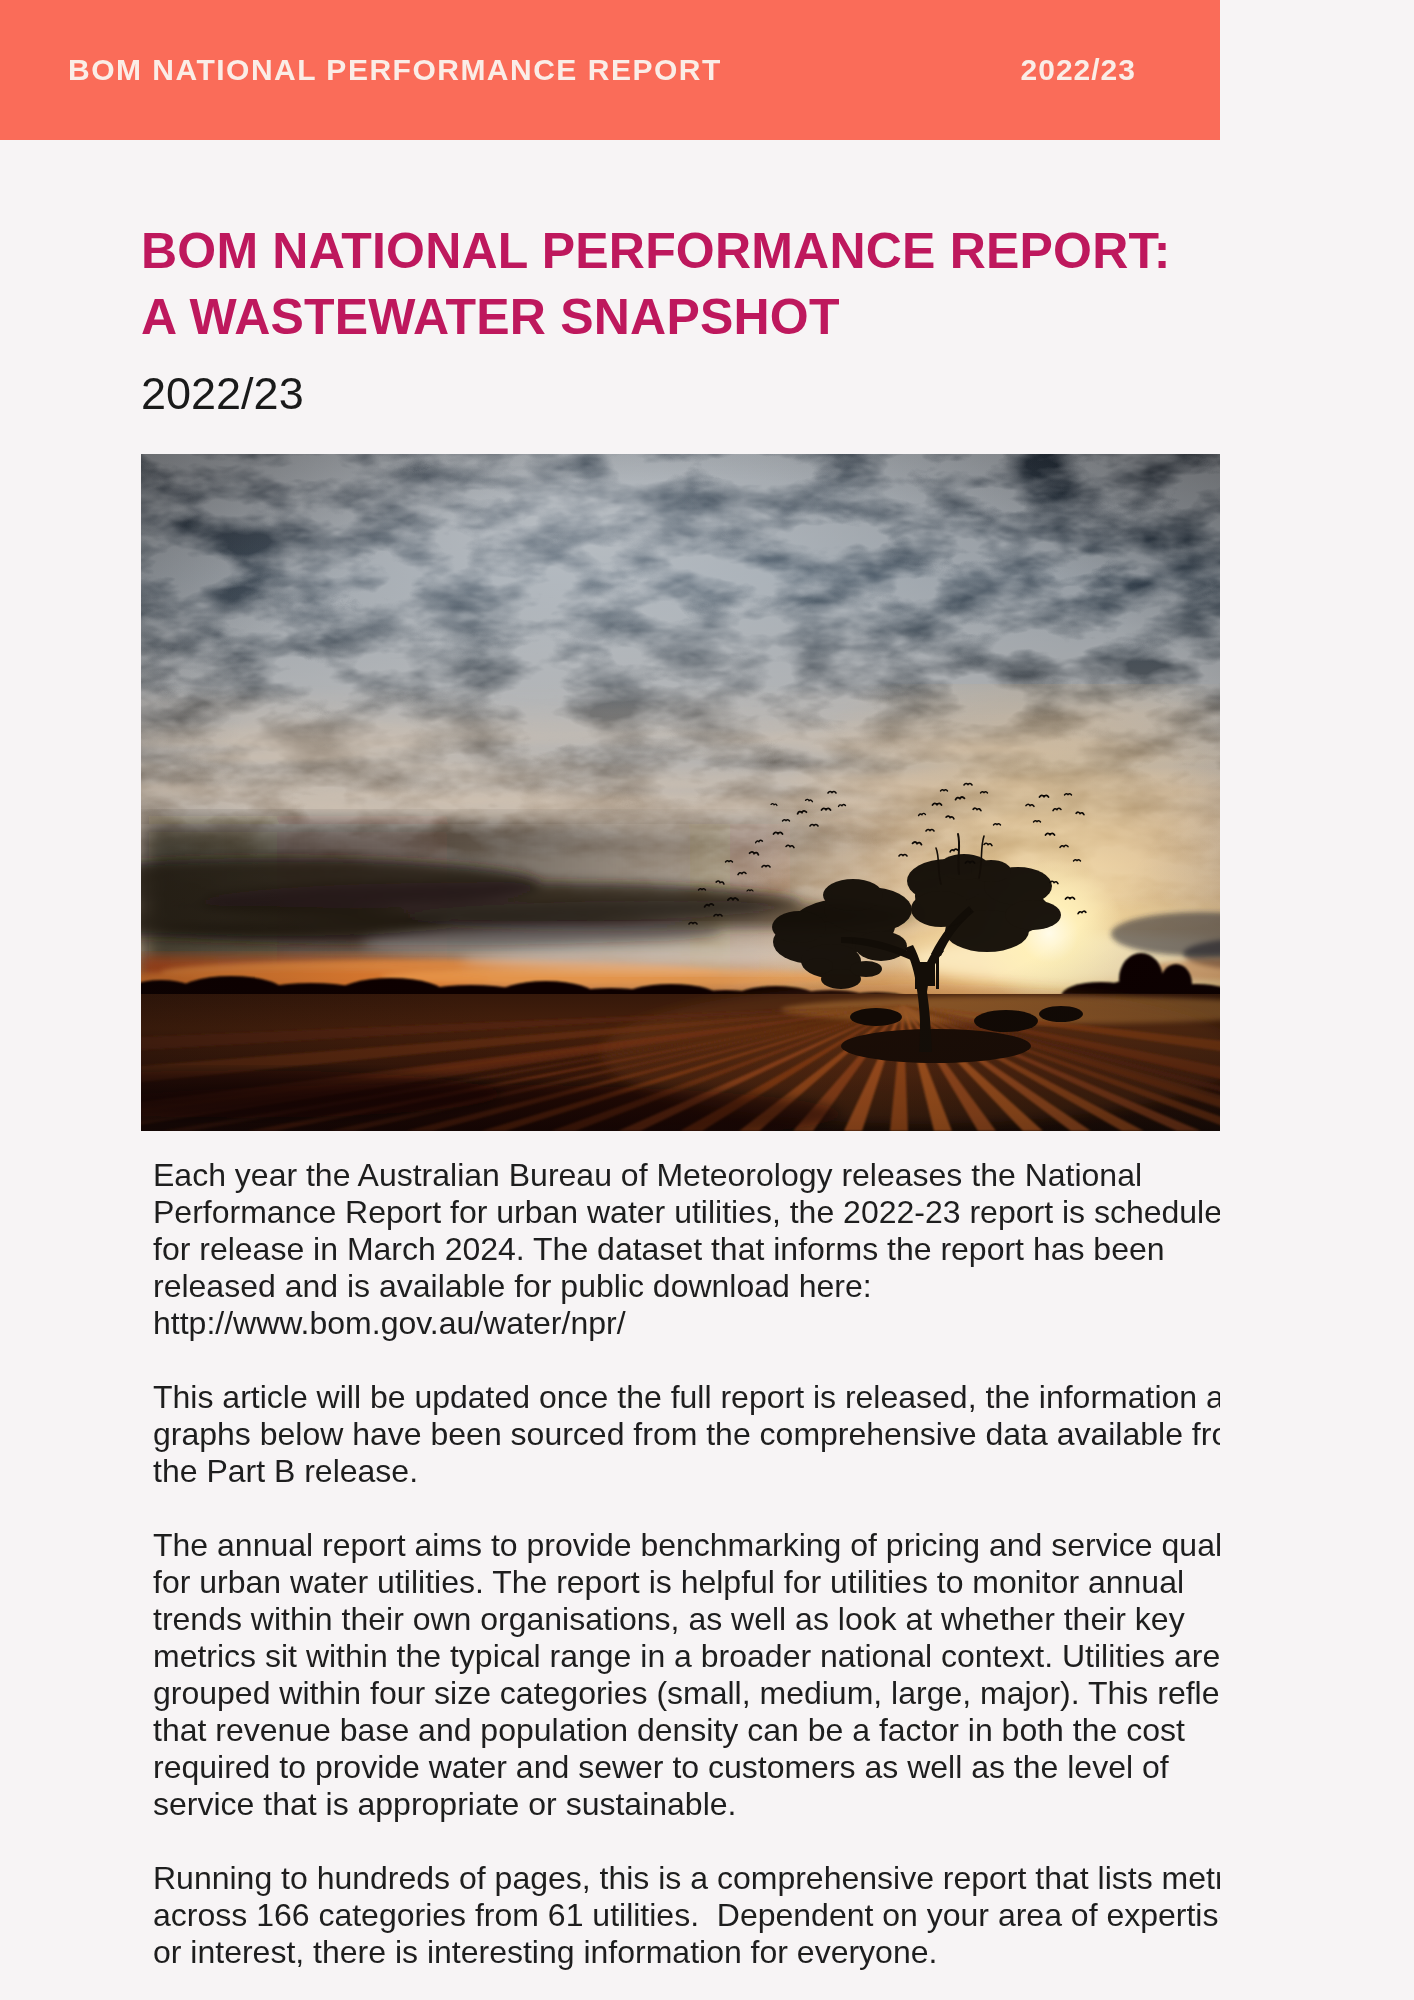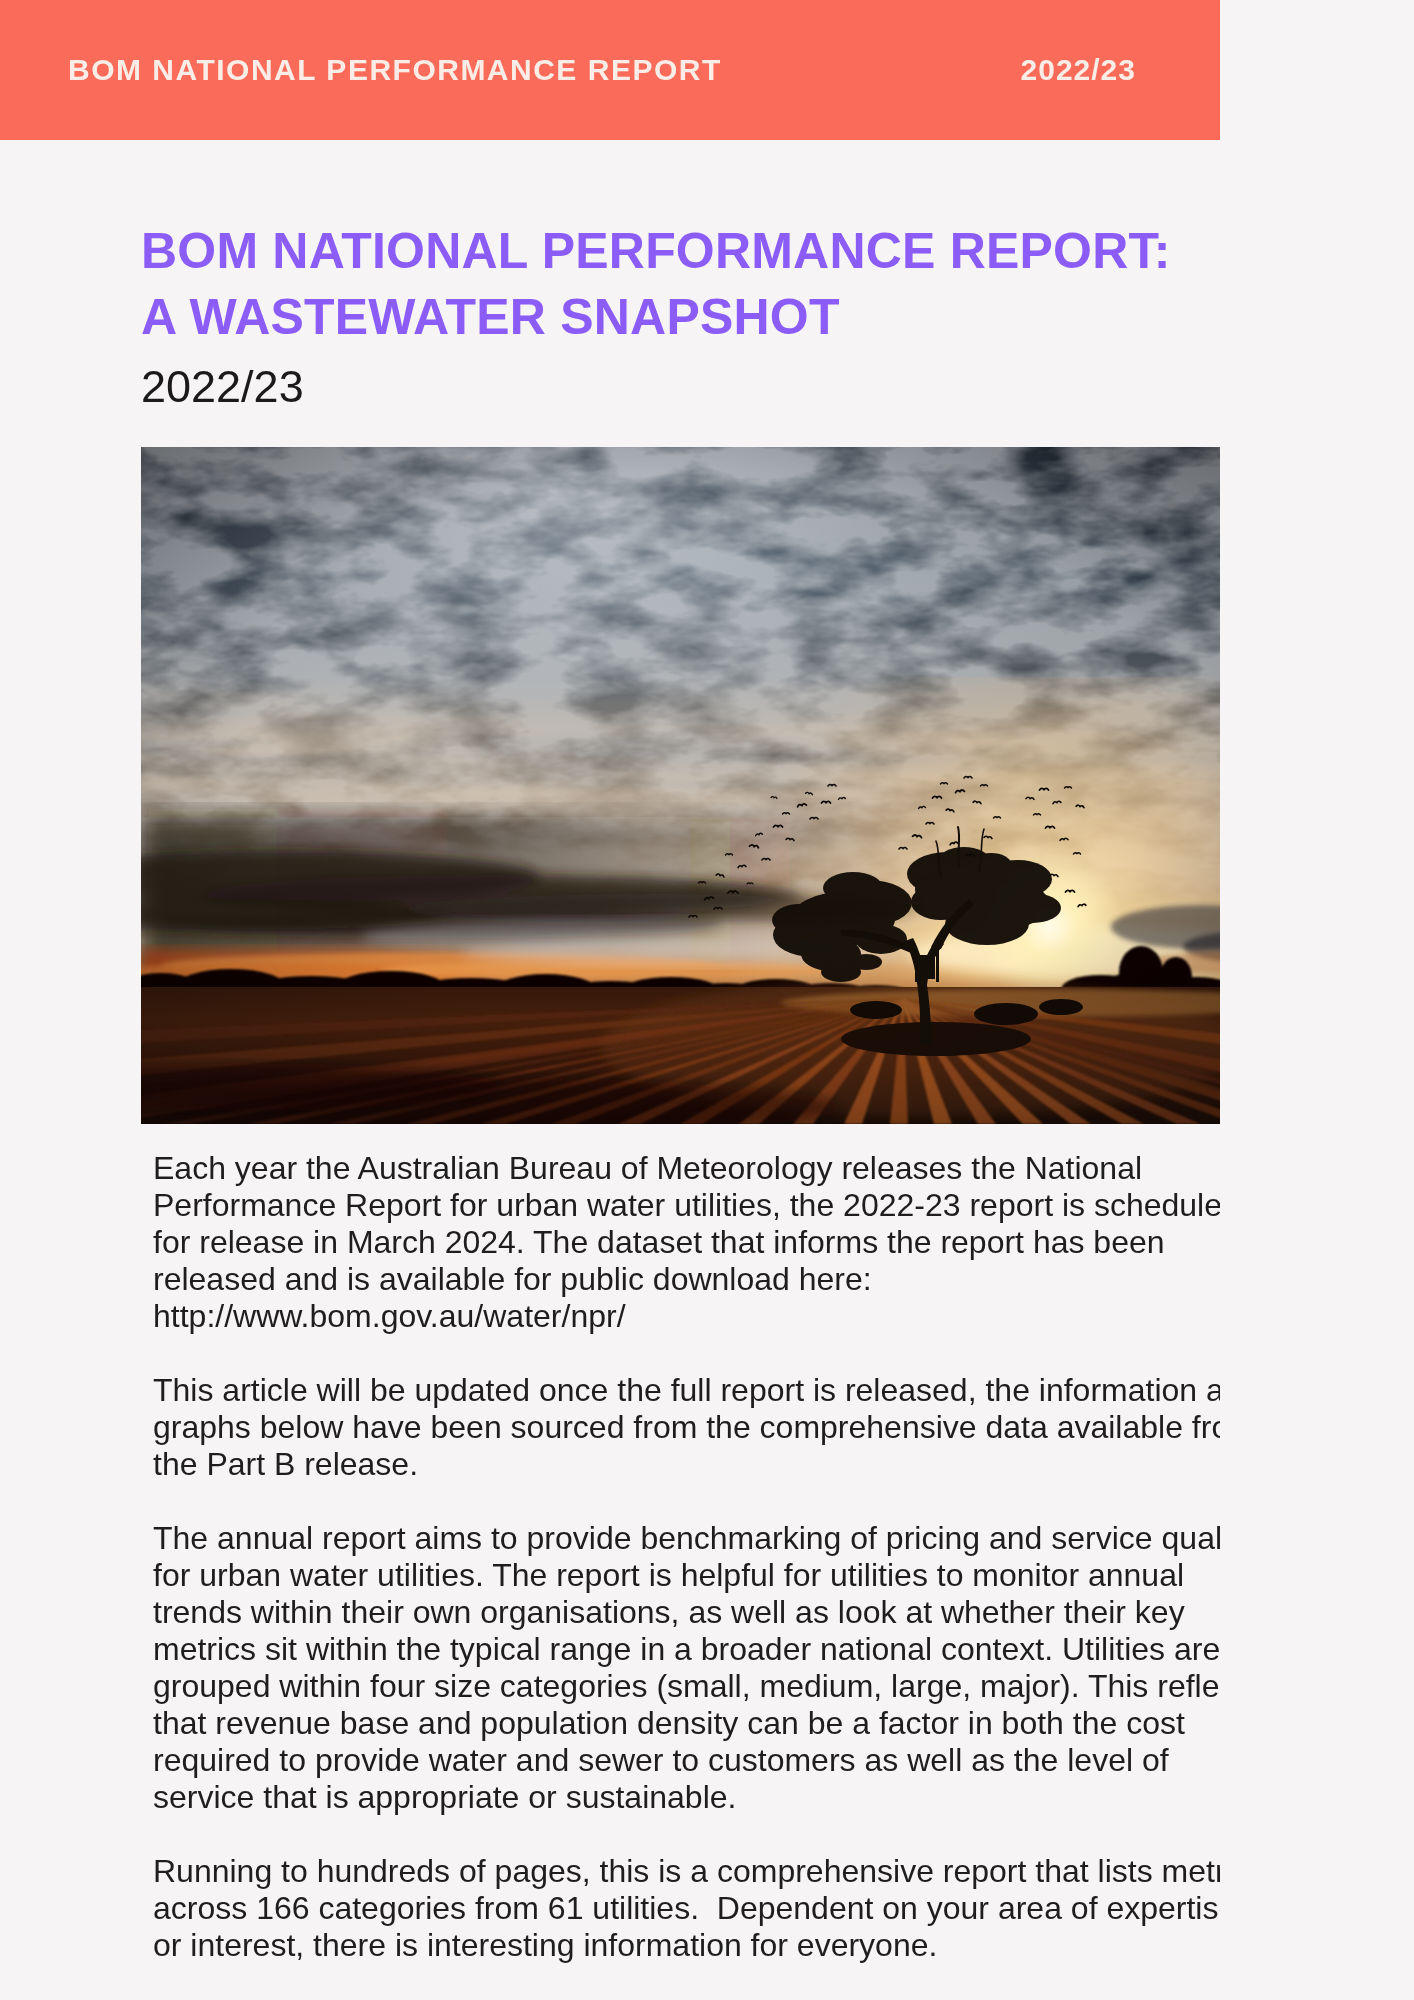--- a/index.html
+++ b/index.html
@@ -13,23 +13,23 @@
     height:140px; background:#FA6C59;
     display:flex; align-items:center; justify-content:space-between;
     padding:0 84px 0 68px; box-sizing:border-box;
   }
   .bar-title, .bar-year {
     color:#FAEDE7; font-weight:bold; font-size:30px; letter-spacing:1.5px;
   }
   .bar-year { letter-spacing:1px; }
   main { width:1128px; margin-left:141px; }
   h1.page-title {
-    margin:78px 0 9px 0; max-width:1035px;
+    margin:78px 0 16px 0; max-width:1035px;
     font-size:50px; line-height:66px; font-weight:bold;
-    color:#8b5cf6; letter-spacing:0.2px;
+    color:#be185d; letter-spacing:0.2px;
   }
   .page-subtitle {
     margin-top:2px; font-size:45px; line-height:56px; color:#1a1a1a;
   }
   figure.hero { margin:32px 0 0 0; width:1128px; height:677px; padding:0; }
   .hero svg { display:block; width:1128px; height:677px; }
   .article-text { margin-top:26px; font-size:32px; line-height:37px; color:#1e1e1e; }
   .article-text p { margin:0 0 37px 12px; white-space:pre-wrap; }
 </style>
 </head>

